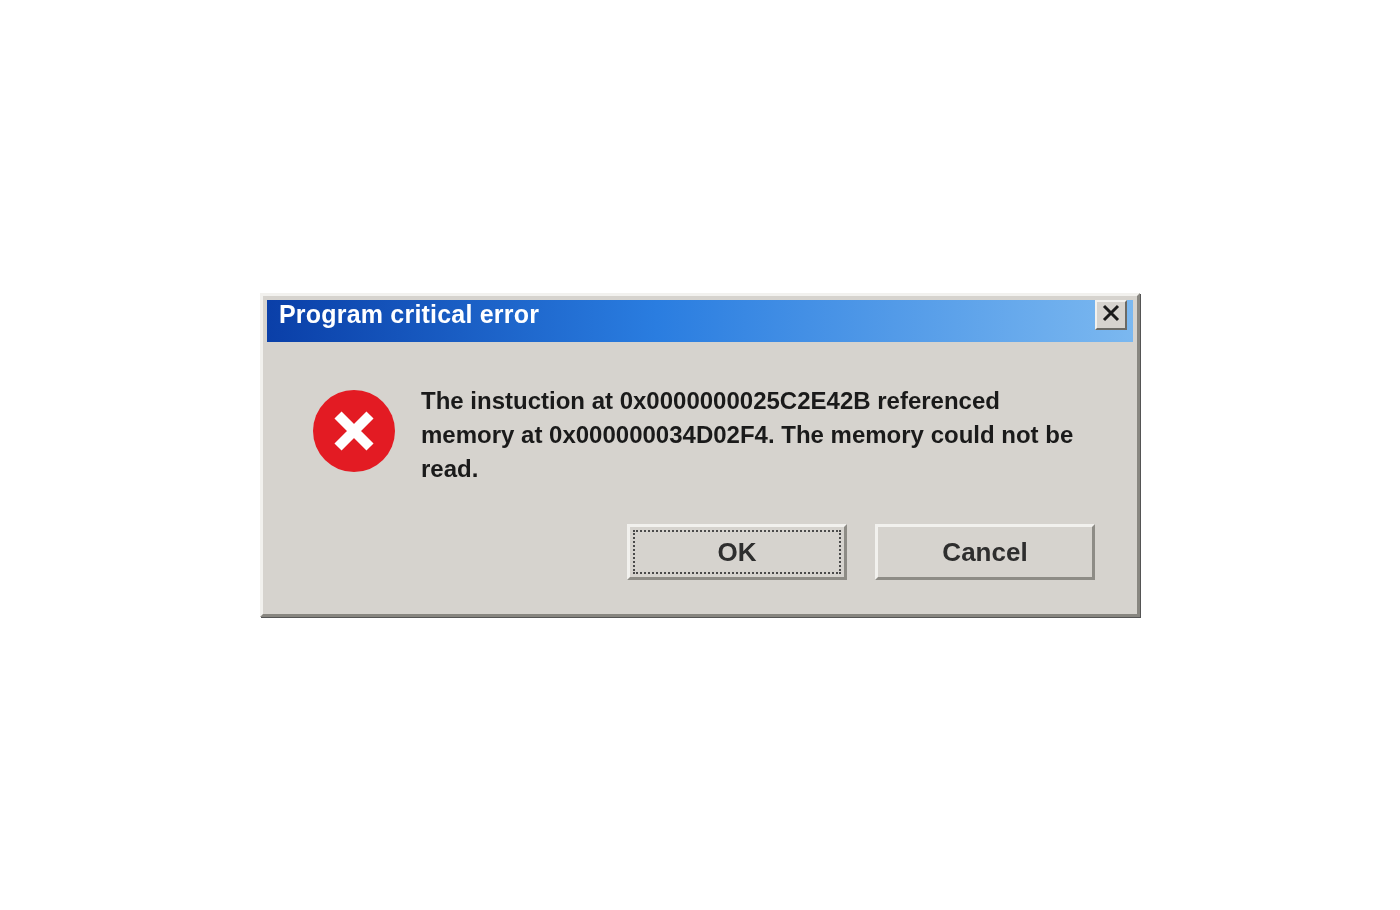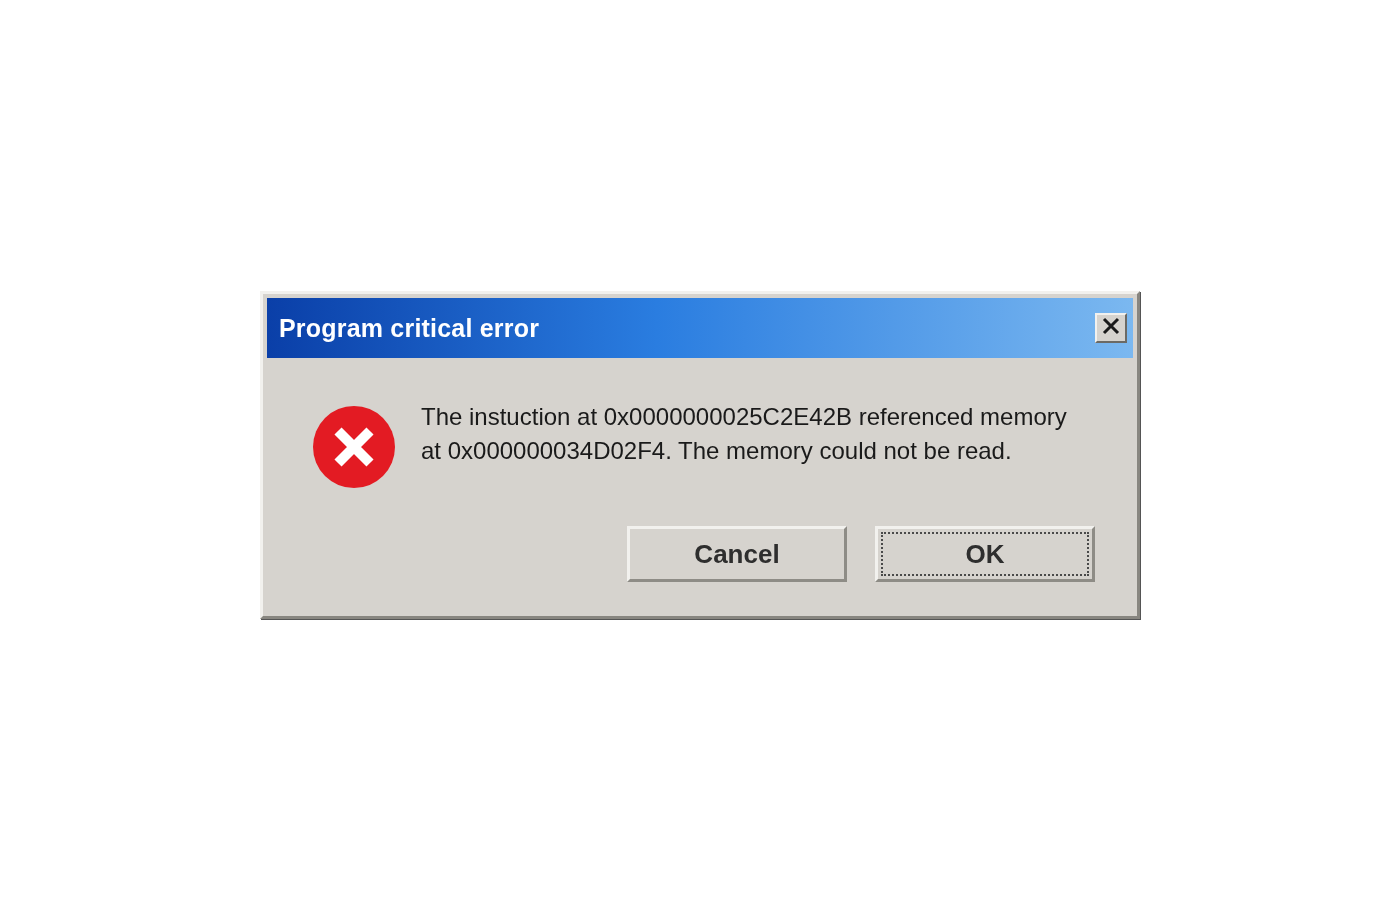--- a/index.html
+++ b/index.html
@@ -20,24 +20,24 @@
     .dialog {
       width: 880px;
       background: #d6d3ce;
       border-top: 3px solid #f2f1ee;
       border-left: 3px solid #f2f1ee;
       border-right: 3px solid #888680;
       border-bottom: 3px solid #888680;
       box-shadow: 1px 1px 0 #555;
     }
     .titlebar {
-      height: 60px;
+      height: 42px;
       background: linear-gradient(to right, #0a3fa8 0%, #2a7de0 45%, #7bb8f0 100%);
       display: flex;
-      align-items: center;
+      align-items: flex-start;
       justify-content: space-between;
       padding: 0 6px 0 12px;
       margin: 4px;
     }
     .titlebar-text {
       color: #ffffff;
       font-weight: 700;
       font-size: 25px;
       letter-spacing: 0.2px;
     }
@@ -80,20 +80,21 @@
       width: 44px;
       height: 44px;
     }
     .text-col {
       flex: 1 1 auto;
       color: #1a1a1a;
       font-size: 24px;
       line-height: 1.42;
     }
     .text-col .para1 {
+      font-weight: bold;
     }
     .text-col .para2 {
       white-space: pre-line;
     }
     .button-row {
       display: flex;
       justify-content: flex-end;
       gap: 28px;
       padding: 18px 42px 34px 0;
     }
@@ -147,16 +148,16 @@
           <path d="M6 6 L38 38 M38 6 L6 38" stroke="#ffffff" stroke-width="10" stroke-linecap="butt"></path>
         </svg>
       </div>
     </div>
     <div class="text-col">
       <div class="para1">The instuction at 0x0000000025C2E42B referenced memory at 0x000000034D02F4. The memory could not be read.</div>
     </div>
   </div>
 
   <div class="button-row">
+    <button class="btn default">OK</button>
     <button class="btn">Cancel</button>
-    <button class="btn default">OK</button>
   </div>
 </div>
 
 </body></html>

